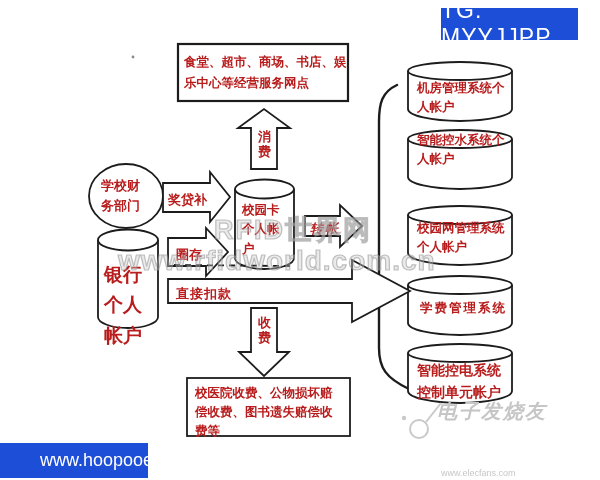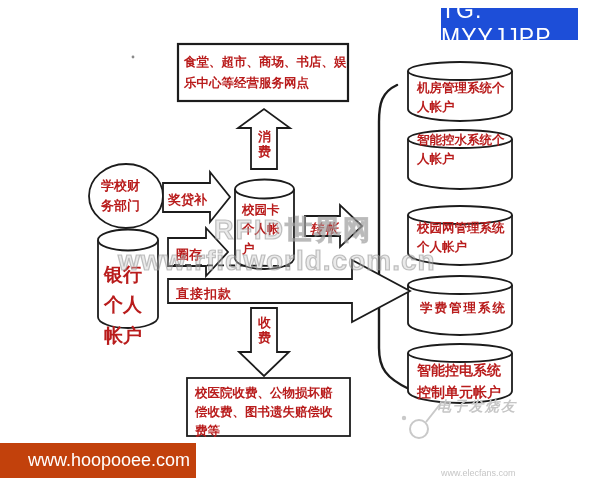--- a/index.html
+++ b/index.html
@@ -5,28 +5,28 @@
   html,body{margin:0;padding:0;}
   body{width:600px;height:480px;background:#ffffff;position:relative;overflow:hidden;
        font-family:"Liberation Sans","DejaVu Sans",sans-serif;}
   .dtext{position:absolute;color:#b91c1c;font-family:"DejaVu Serif","Liberation Serif",serif;
          font-weight:700;word-break:break-all;line-height:1.5;}
   .vlabel{width:15px;line-height:1.15;text-align:right;}
   svg{position:absolute;left:0;top:0;}
   .badge{position:absolute;left:441px;top:8px;width:137px;height:32px;background:#1d4ed8;
          color:#fff;font-size:23px;display:flex;align-items:center;justify-content:center;
          letter-spacing:1px;}
-  .banner{position:absolute;left:0;top:443px;width:196px;height:35px;background:#c2410c;
-          color:#fff;font-size:18px;display:flex;align-items:center;padding-left:28px;
+  .banner{position:absolute;left:0;top:443px;width:148px;height:35px;background:#1d4ed8;
+          color:#fff;font-size:18px;display:flex;align-items:center;padding-left:40px;
           box-sizing:border-box;}
   .wm{position:absolute;font-weight:700;color:rgba(200,200,200,0.38);
       -webkit-text-stroke:1.2px rgba(145,145,145,0.55);pointer-events:none;white-space:nowrap;}
   .wm1{left:214px;top:212px;font-size:27px;letter-spacing:2px;}
   .wm2{left:118px;top:245px;font-size:28px;letter-spacing:1px;}
-  .ef-name{position:absolute;left:437px;top:398px;font-size:14px;font-style:italic;
+  .ef-name{position:absolute;left:437px;top:398px;font-size:20px;font-style:italic;
            font-weight:700;color:#c6c6c6;letter-spacing:2px;white-space:nowrap;}
   .ef-url{position:absolute;left:441px;top:420px;font-size:9px;color:#c6c6c6;white-space:nowrap;margin-top:48px;}
 </style>
 </head>
 <body>
 
 <svg width="600" height="480" viewBox="0 0 600 480">
   <g fill="none" stroke="#1c1c1c" stroke-width="1.8">
 
     <path d="M397,85 C382,92 379,103 379,122 L379,348 C379,368 386,378 409,389" stroke-width="2.4" stroke-linecap="round"></path>

